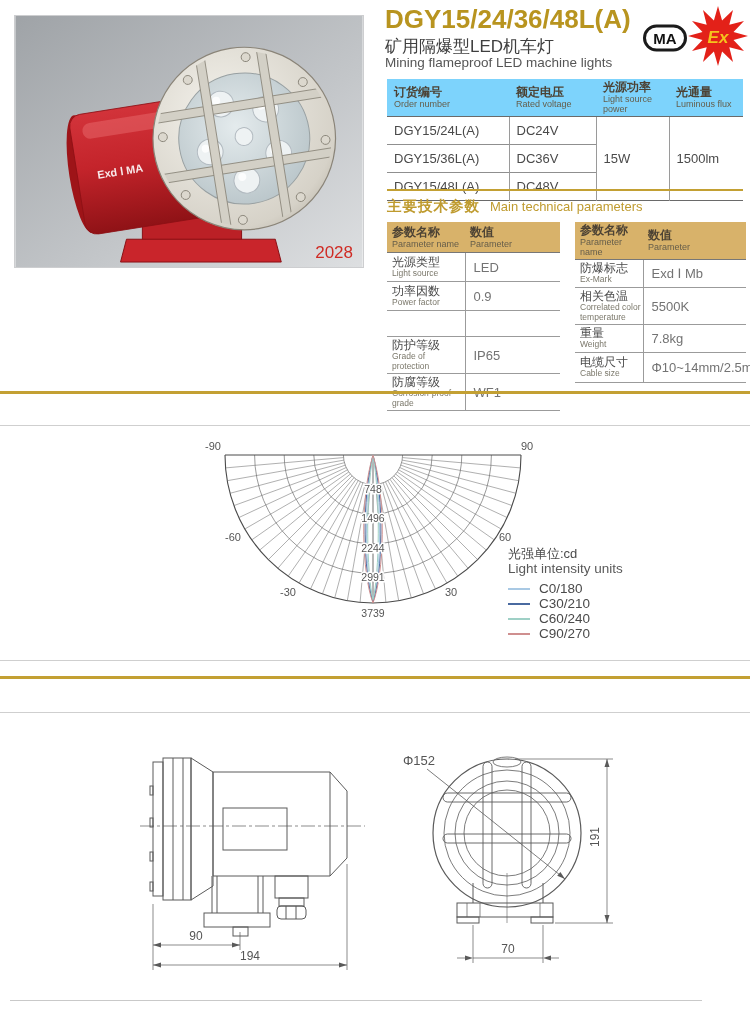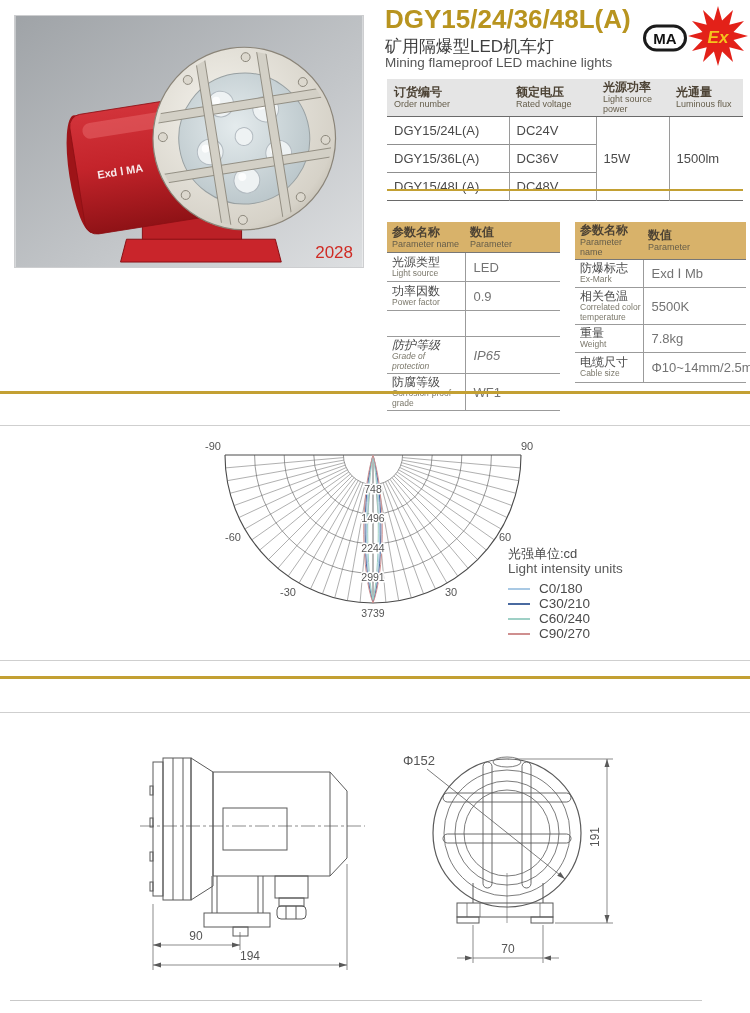--- a/index.html
+++ b/index.html
@@ -15,42 +15,42 @@
   
   .title{left:385px;top:4px;font-size:26px;font-weight:bold;color:#b8941f;white-space:nowrap;}
   .sub-cn{left:385px;top:35px;font-size:17px;color:#3f3f3f;}
   .sub-en{left:385px;top:55px;font-size:13.5px;color:#565656;}
   .ma{left:642px;top:23px;}
   .ex{left:684px;top:5px;}
 
   
   table{border-collapse:collapse;}
   #order-table{position:absolute;left:387px;top:79px;width:356px;table-layout:fixed;}
-  #order-table th{background:#e5e5e5;text-align:left;vertical-align:middle;height:26px;
+  #order-table th{background:#7dd3fc;text-align:left;vertical-align:middle;height:26px;
     padding:2px 2px 2px 7px;border-bottom:1px solid #6a6a6a;}
   #order-table td{height:25px;font-size:13px;color:#4a4a4a;padding-left:7px;vertical-align:middle;
     border-top:1px solid #8f8f8f;border-left:1px solid #9a9a9a;}
   #order-table{border-bottom:1px solid #6a6a6a;}
   #order-table td.c1{border-left:none;}
   #order-table tbody tr:first-child td{border-top:none;}
   .hcn{display:block;font-size:12px;font-weight:bold;color:#4c4234;line-height:13px;}
   .hen{display:block;font-size:9px;font-weight:normal;color:#655d4a;line-height:10px;}
 
   .ptable{position:absolute;table-layout:fixed;border-bottom:1px solid #9b9b9b;}
   #left-params{left:387px;top:222px;width:173px;}
   #right-params{left:575px;top:222px;width:171px;}
   .ptable th{background:#d8b26a;text-align:left;vertical-align:middle;height:26px;
     padding:2px 2px 2px 5px;border-bottom:1px solid #777;}
   .ptable td{vertical-align:middle;border-top:1px solid #9b9b9b;padding:2px 0 2px 5px;}
   .ptable tbody tr:first-child td{border-top:none;}
   .ptable td.pv{border-left:1px solid #9b9b9b;font-size:13px;color:#737373;padding-left:8px;}
   .pcn{display:block;font-size:12px;color:#4a4a4a;line-height:13px;}
   .pen{display:block;font-size:8.5px;color:#7b786b;line-height:9.5px;}
   #left-params tr:nth-child(1){height:29px;} #left-params tr:nth-child(2){height:29px;}
-  #left-params tr:nth-child(3){height:26px;} #left-params tr:nth-child(4){height:27px;font-style:italic;}
+  #left-params tr:nth-child(3){height:26px;} #left-params tr:nth-child(4){height:27px;}
   #left-params tr:nth-child(5){height:28px;}
   #right-params tr:nth-child(1){height:28px;} #right-params tr:nth-child(2){height:34px;margin-top:12px;}
   #right-params tr:nth-child(3){height:26px;} #right-params tr:nth-child(4){height:30px;}
 
   
   .sec-title{position:absolute;color:#bf9b2f;white-space:nowrap;}
   .sec-title .cn{font-weight:bold;font-size:14.5px;margin-right:10px;letter-spacing:1px;}
   .sec-title .en{font-size:13px;}
   .rule-gold{position:absolute;background:#c3a033;}
   .rule-light{position:absolute;height:1px;background:#cfcfcf;}
@@ -208,20 +208,23 @@
         <td>DC36V</td>
       </tr>
       <tr>
         <td class="c1">DGY15/48L(A)</td>
         <td>DC48V</td>
       </tr>
     </tbody>
   </table>
 
   <div class="rule-gold" style="left:387px;top:189px;width:356px;height:2px;"></div>
+  <div class="sec-title" style="left:387px;top:197px;">
+    <span class="cn">主要技术参数</span><span class="en">Main technical parameters</span>
+  </div>
 
   <table class="ptable" id="left-params">
     <colgroup>
         <col style="width:78px">
         <col style="width:95px">
       </colgroup>
     <thead>
         <tr>
       <th>
         <span class="hcn">参数名称</span>

